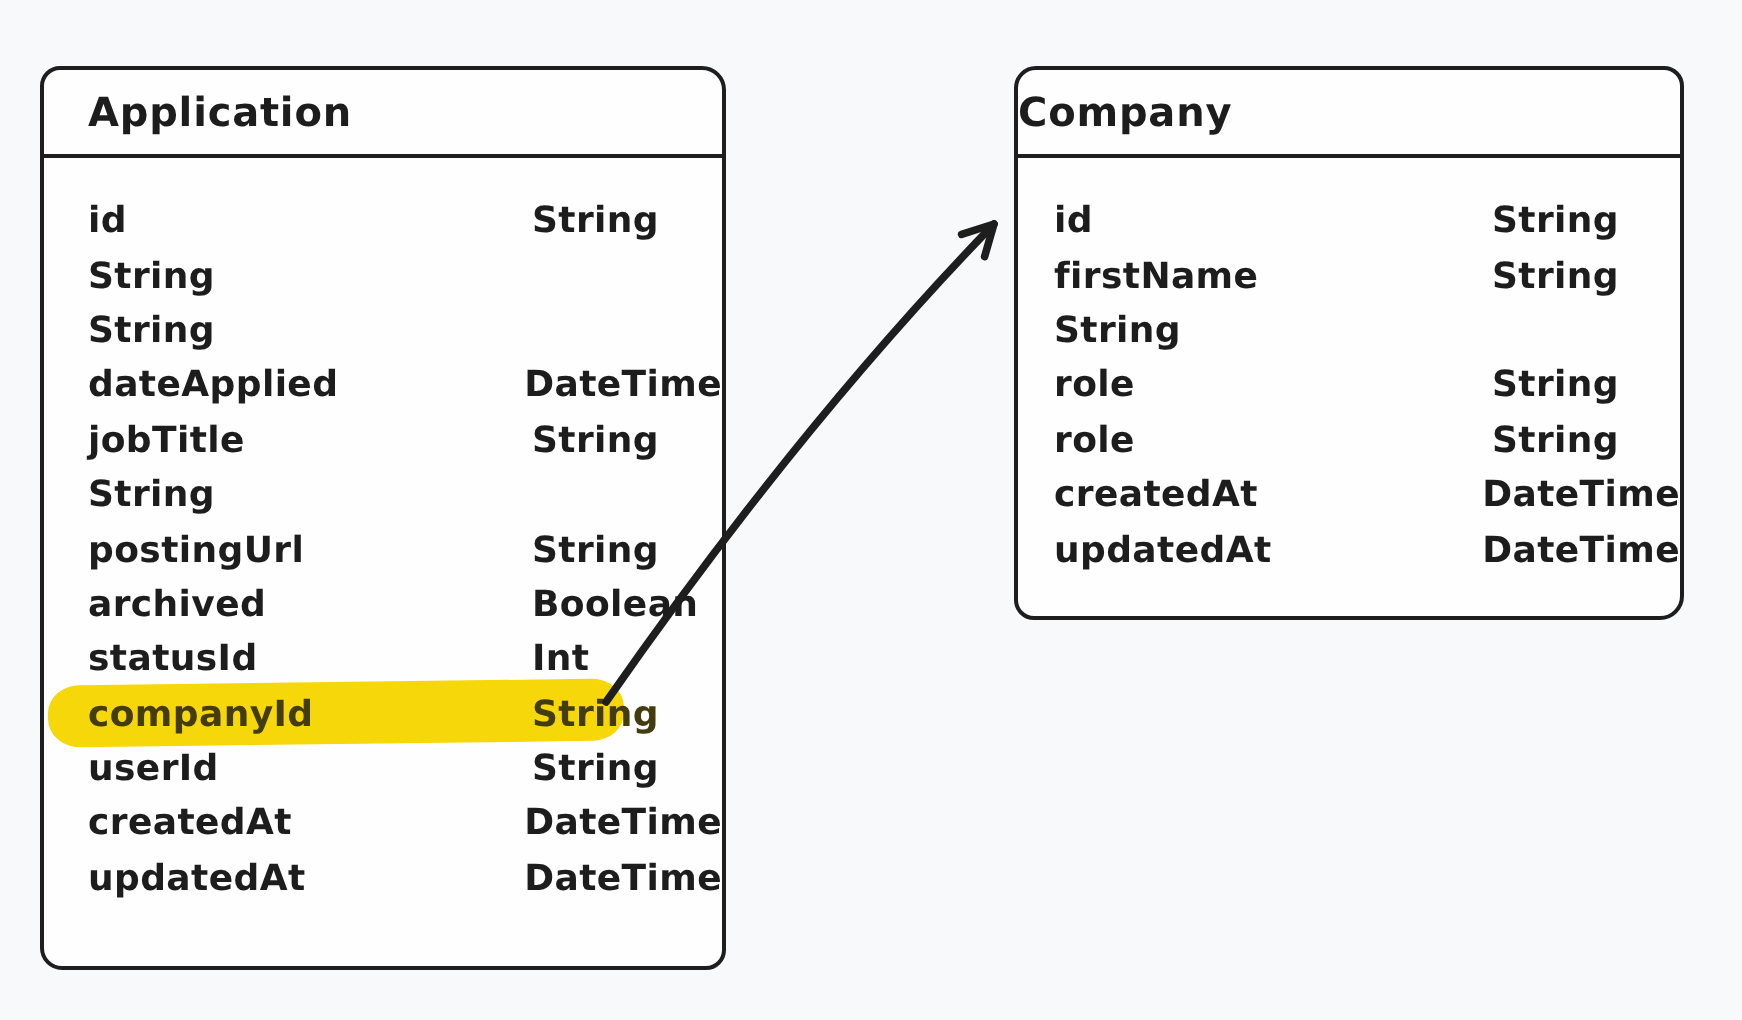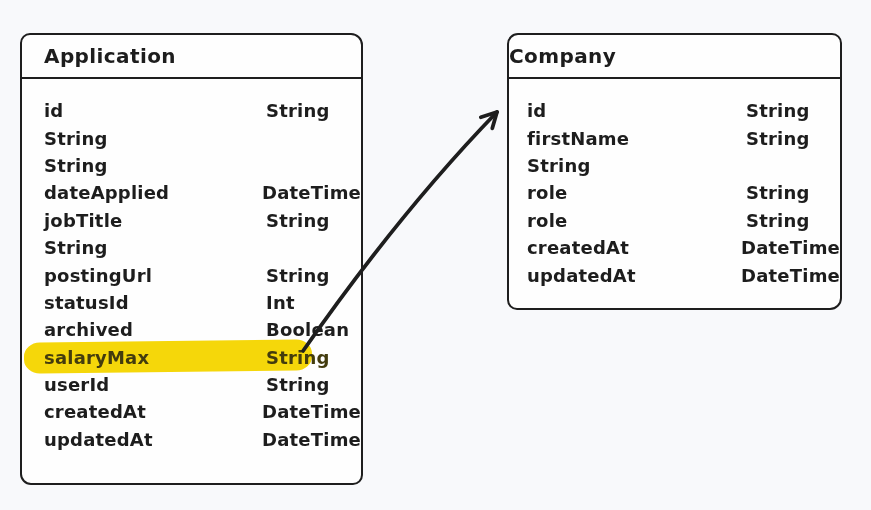--- a/index.html
+++ b/index.html
@@ -105,30 +105,30 @@
           <span class="ftype">String</span>
         </div>
         <div class="row">
           <span class="ftype">String</span>
         </div>
         <div class="row">
           <span class="fname">postingUrl</span>
           <span class="ftype">String</span>
         </div>
         <div class="row">
+          <span class="fname">archived</span>
+          <span class="ftype">Boolean</span>
+        </div>
+        <div class="row">
           <span class="fname">statusId</span>
           <span class="ftype">Int</span>
         </div>
-        <div class="row">
-          <span class="fname">archived</span>
-          <span class="ftype">Boolean</span>
-        </div>
         <div class="row hl">
           <div class="blob" style="background: rgb(245, 215, 10);"></div>
-          <span class="fname">salaryMax</span>
+          <span class="fname">companyId</span>
           <span class="ftype">String</span>
         </div>
         <div class="row">
           <span class="fname">userId</span>
           <span class="ftype">String</span>
         </div>
         <div class="row">
           <span class="fname">createdAt</span>
           <span class="ftype">DateTime</span>
         </div>

